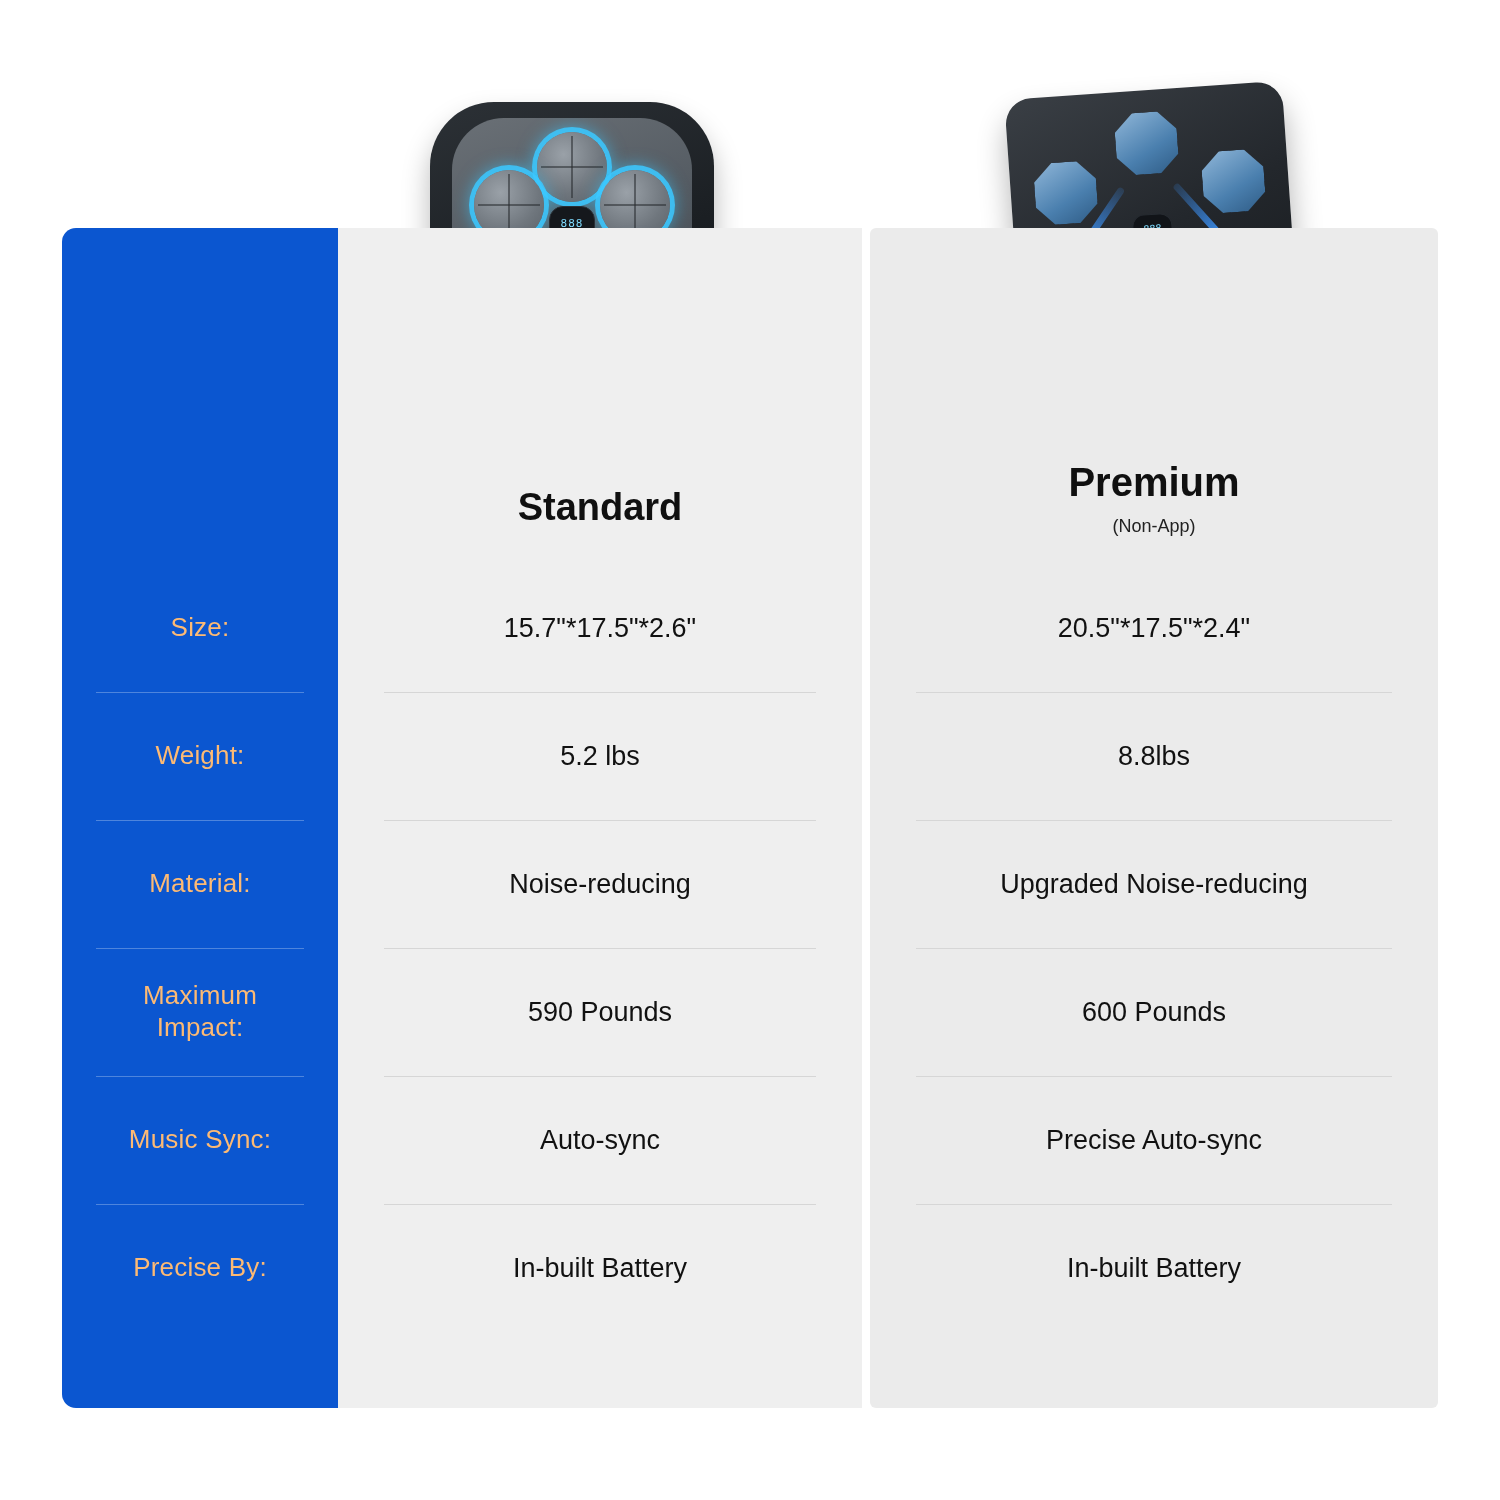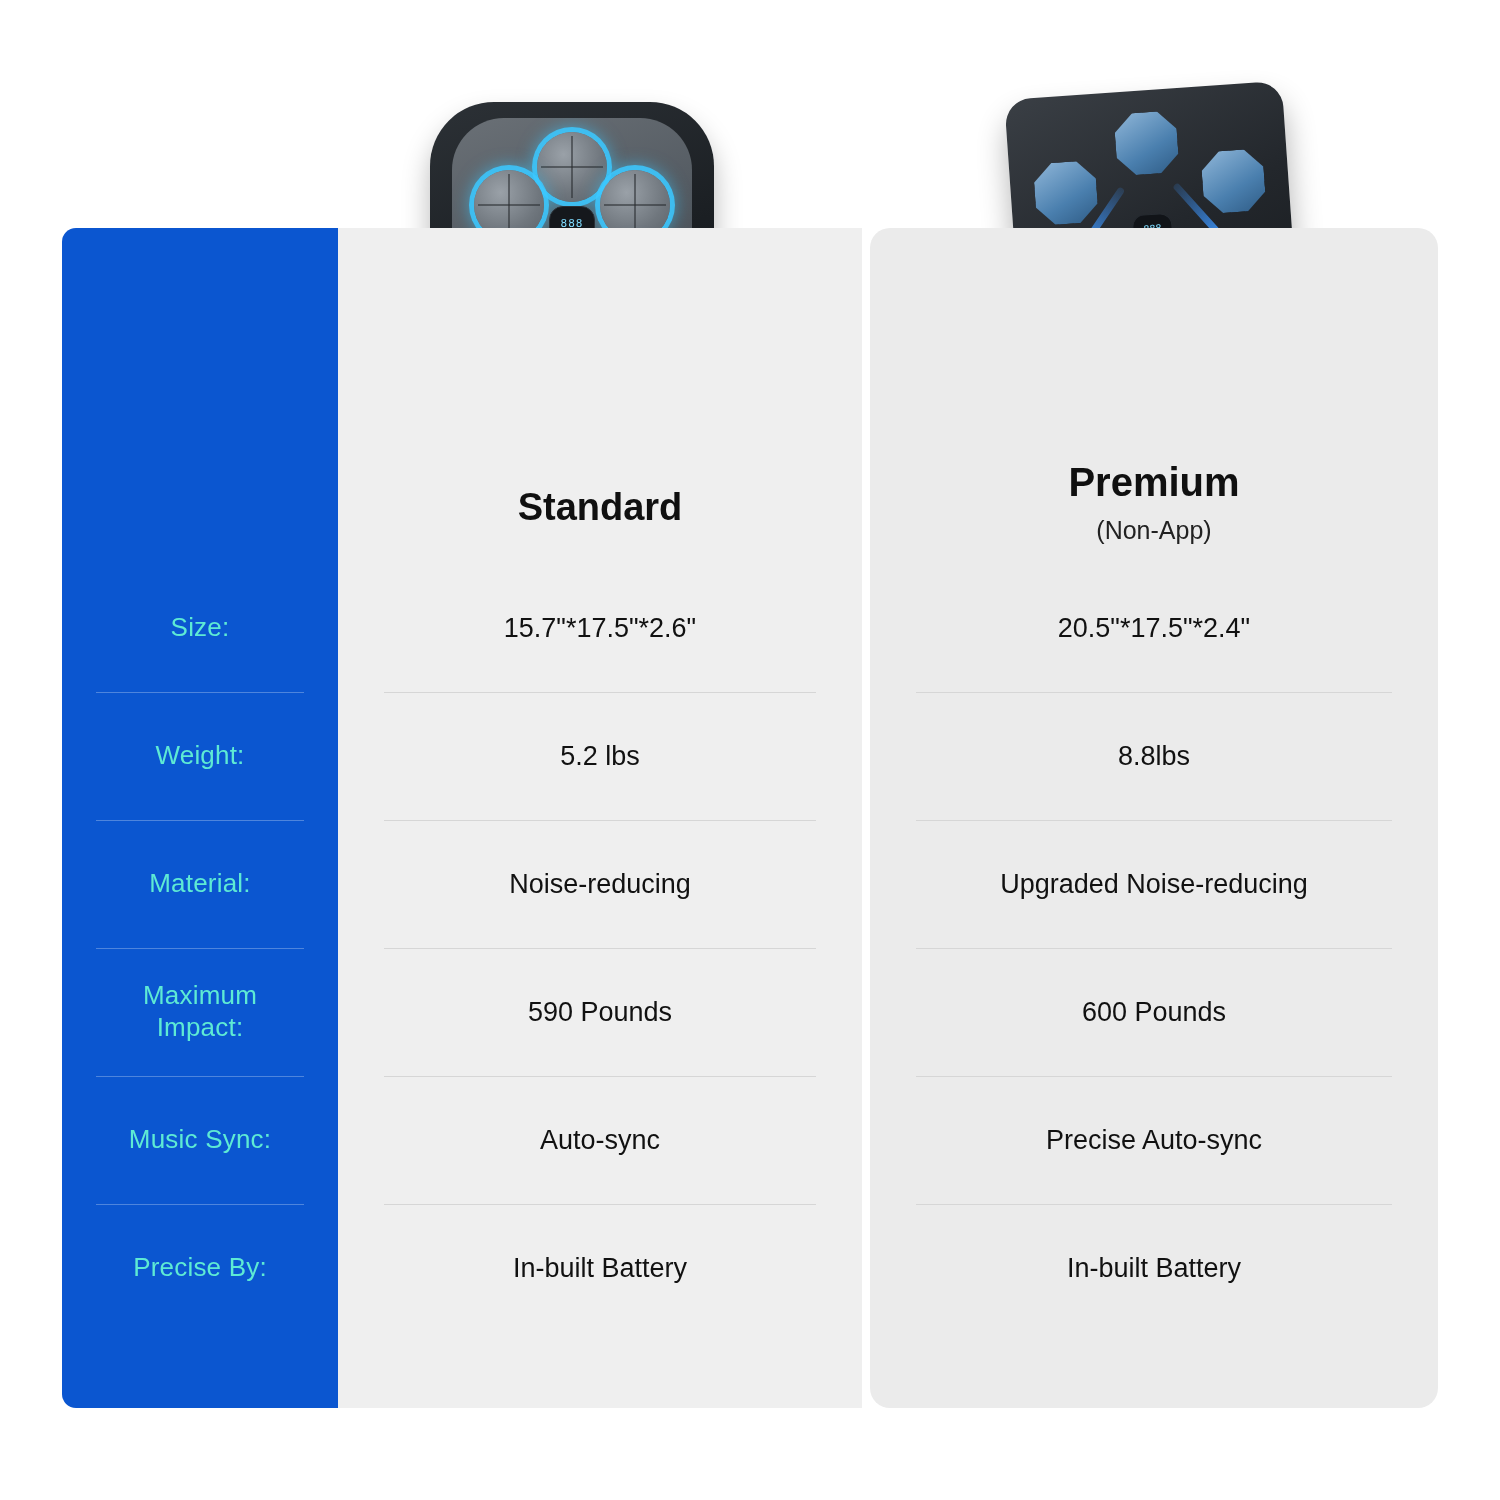--- a/index.html
+++ b/index.html
@@ -35,21 +35,21 @@
     border-radius: 14px 0 0 14px;
     box-sizing: border-box;
     padding-top: 336px;
   }
   .label-cell {
     height: 128px;
     display: flex;
     align-items: center;
     justify-content: center;
     text-align: center;
-    color: #5eead4;
+    color: #fdba74;
     font-size: 26px;
     line-height: 1.22;
     letter-spacing: 0.2px;
     position: relative;
   }
   .label-cell + .label-cell::before {
     content: "";
     position: absolute;
     left: 34px;
     right: 34px;
@@ -70,21 +70,21 @@
   }
 
   
   .prem-col {
     position: absolute;
     left: 808px;
     top: 0;
     width: 568px;
     height: 1180px;
     background: #ebebeb;
-    border-radius: 20px;
+    border-radius: 6px;
     box-sizing: border-box;
   }
 
   .col-title {
     position: absolute;
     left: 0;
     right: 0;
     text-align: center;
     color: #101010;
     font-weight: bold;
@@ -97,21 +97,21 @@
     top: 232px;
     font-size: 40px;
   }
   .col-subtitle {
     position: absolute;
     left: 0;
     right: 0;
     top: 288px;
     text-align: center;
     color: #222222;
-    font-size: 25px;
+    font-size: 18px;
     font-weight: normal;
   }
 
   .val-list {
     position: absolute;
     left: 0;
     right: 0;
     top: 336px;
   }
   .val-cell {

